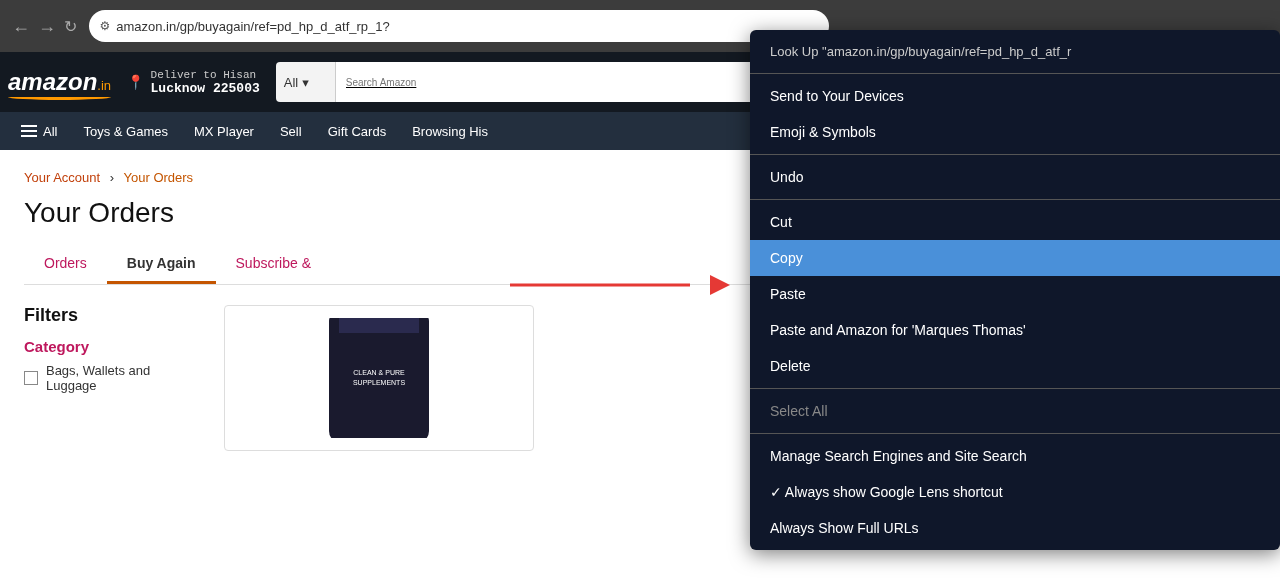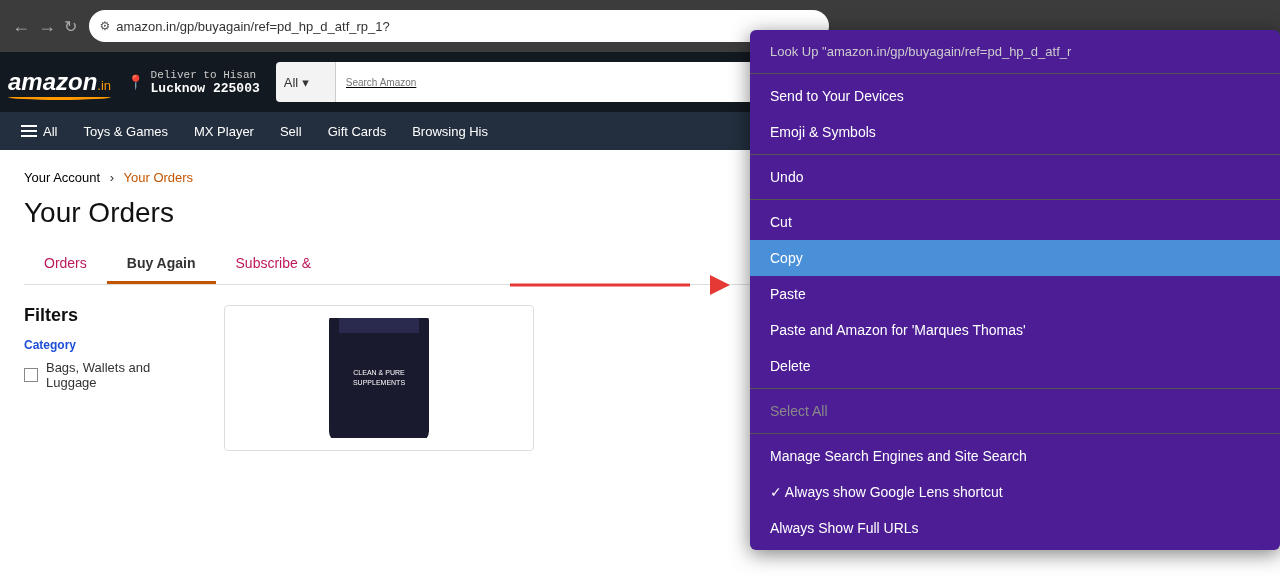--- a/index.html
+++ b/index.html
@@ -148,21 +148,21 @@
 
     
     .main-content {
       padding: 20px 24px;
       background: #fff;
     }
     .breadcrumb {
       font-size: 13px;
       margin-bottom: 12px;
     }
-    .breadcrumb a { color: #000000; text-decoration: none; }
+    .breadcrumb a { color: #c2410c; text-decoration: none; }
     .breadcrumb .separator { color: #333; margin: 0 6px; }
     .breadcrumb .current { color: #c45500; }
     .page-title {
       font-size: 28px;
       font-weight: 400;
       color: #111;
       margin-bottom: 16px;
     }
 
     
@@ -186,21 +186,21 @@
       border-bottom: 3px solid #c45500;
     }
 
     
     .content-layout {
       display: flex;
       gap: 20px;
     }
     .filters-panel { width: 180px; }
     .filters-title { font-size: 18px; font-weight: bold; color: #111; margin-bottom: 12px; }
-    .category-title { font-size: 12px; font-weight: bold; color: #1d4ed8; margin-bottom: 8px; }
+    .category-title { font-size: 15px; font-weight: bold; color: #be185d; margin-bottom: 8px; }
     .filter-item { display: flex; align-items: center; gap: 8px; font-size: 13px; color: #333; margin-bottom: 3px; }
     .filter-checkbox { width: 14px; height: 14px; border: 1px solid #888; background: #fff; }
 
     
     .product-card {
       width: 310px;
       border: 1px solid #ddd;
       border-radius: 4px;
       padding: 12px;
       display: flex;
@@ -245,21 +245,21 @@
       padding: 8px;
       z-index: 1;
     }
 
     
     .context-menu {
       position: absolute;
       top: 30px;
       right: 0;
       width: 530px;
-      background: #4c1d95;
+      background: #0f172a;
       border-radius: 6px;
       box-shadow: 0 4px 20px rgba(0,0,0,0.5);
       z-index: 1000;
       padding: 4px 0;
       overflow: hidden;
     }
     .context-menu-item {
       padding: 10px 20px;
       font-size: 14px;
       color: #fff;

